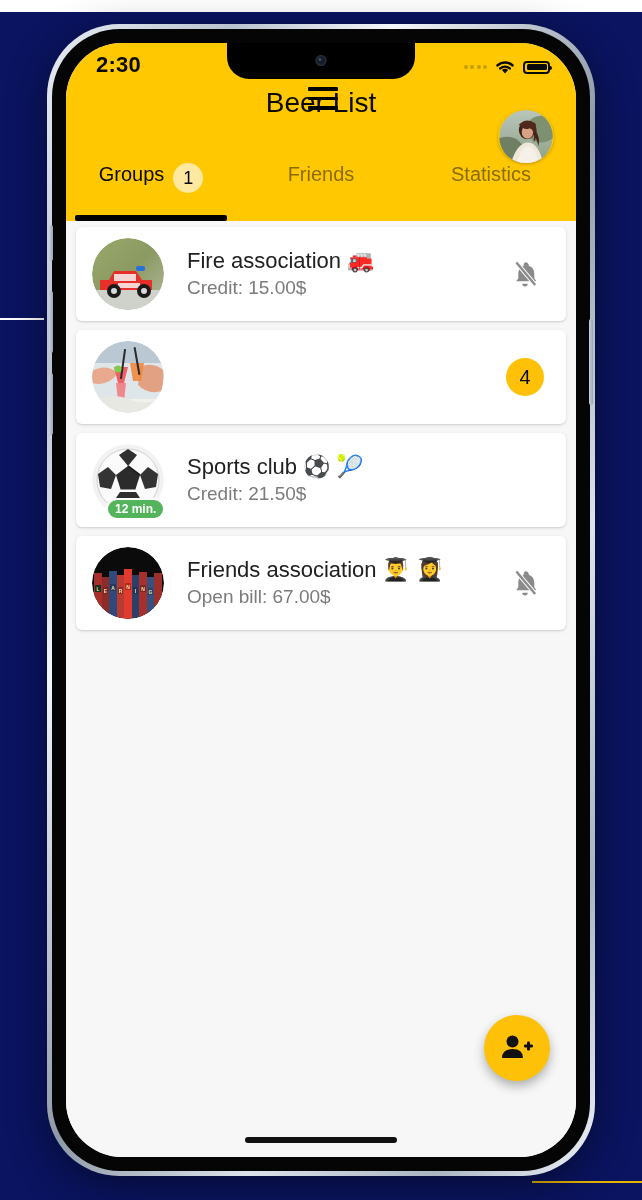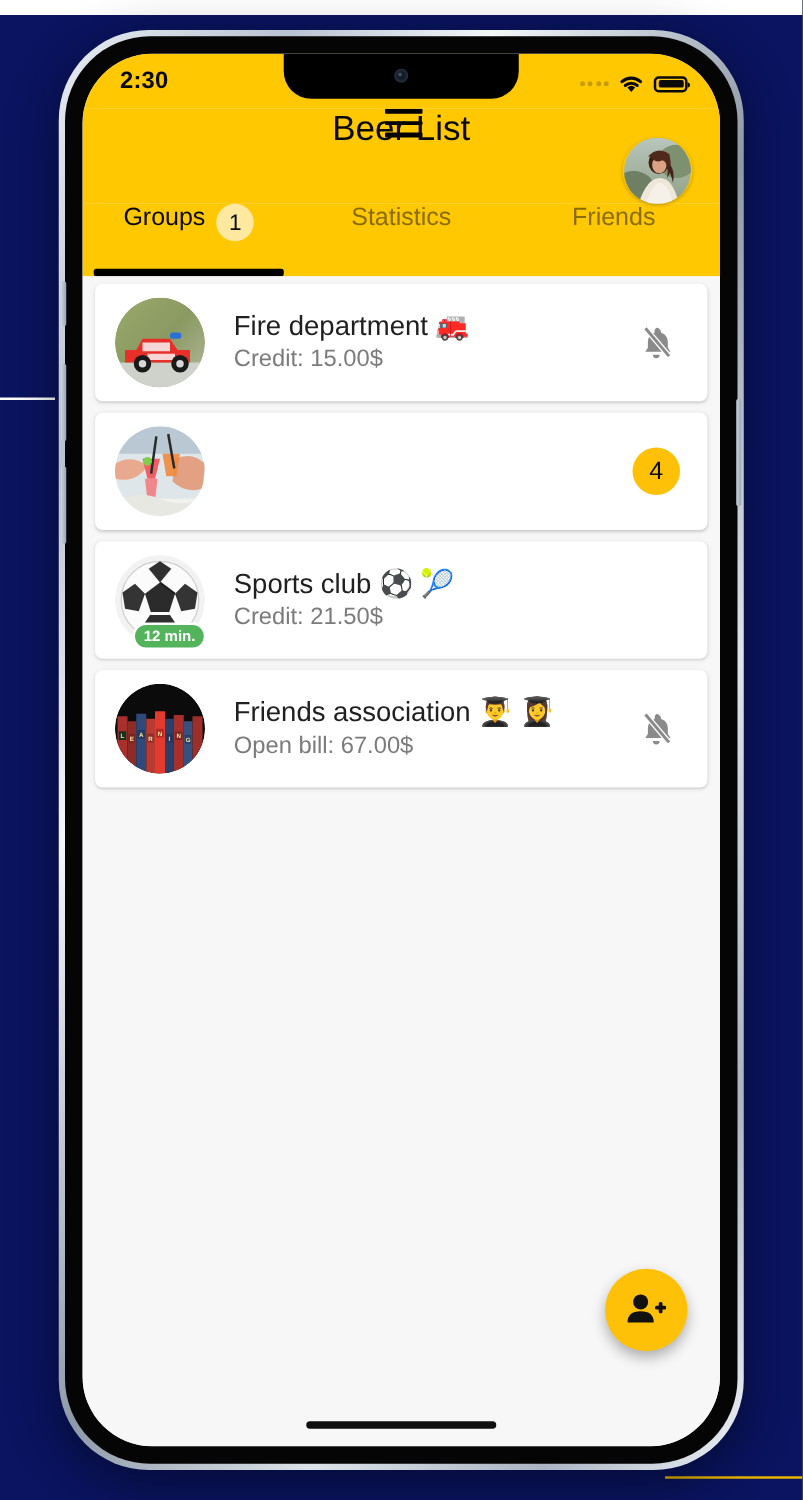--- a/index.html
+++ b/index.html
@@ -117,21 +117,21 @@
     height: 44px;
     background: #ffc800;
     display: flex;
     align-items: center;
     justify-content: space-between;
     padding: 0 26px 0 30px;
     box-sizing: border-box;
     z-index: 30;
   }
   .status-time {
-    font-size: 19px;
+    font-size: 22px;
     font-weight: bold;
     color: #0a0a0a;
     letter-spacing: 0.2px;
     margin-top: 0;
   }
   .status-right {
     display: flex;
     align-items: center;
     gap: 7px;
     margin-top: 4px;
@@ -436,24 +436,24 @@
         </div>
       </div>
 
       <div class="tabs">
         <div class="tab active">
           <span>Groups</span>
           <span class="tab-badge">1</span>
           <span class="tab-underline"></span>
         </div>
         <div class="tab">
+          <span>Friends</span>
+        </div>
+        <div class="tab">
           <span>Statistics</span>
-        </div>
-        <div class="tab">
-          <span>Friends</span>
         </div>
       </div>
 
       <div class="content">
         <div class="list">
 
           <div class="card">
             <div class="card-avatar-wrap">
               <div class="card-avatar">
                 <svg class="art" viewBox="0 0 72 72">
@@ -476,21 +476,21 @@
                     <circle cx="22" cy="53" r="7" fill="#1a1a1a"></circle>
                       <circle cx="22" cy="53" r="3" fill="#d8d8d8"></circle>
                     <circle cx="52" cy="53" r="7" fill="#1a1a1a"></circle>
                       <circle cx="52" cy="53" r="3" fill="#d8d8d8"></circle>
                     <rect x="44" y="28" width="9" height="5" rx="2" fill="#2b6fd8"></rect>
                   </g>
                 </svg>
               </div>
             </div>
             <div class="card-text">
-              <div class="card-title">Fire department 🚒</div>
+              <div class="card-title">Fire association 🚒</div>
               <div class="card-sub">Credit: 15.00$</div>
             </div>
             <div class="card-right">
               <svg width="28" height="30" viewBox="0 0 28 30">
                 <path d="M14 3.2 a3.9 3.9 0 0 1 3.9 3.9 c4 1.2 5.4 4.4 5.4 8.1 v4 l2.1 3.1 H5.2 l2.1-3.1 v-4 c0-3.7 1.4-6.9 5.4-8.1 A3.9 3.9 0 0 1 14 3.2 Z" fill="#8a8a8a"></path>
                 <path d="M11.3 24.8 h5.4 a2.7 2.7 0 0 1-5.4 0 Z" fill="#8a8a8a"></path>
                 <path d="M5.4 3.6 L24.2 25.9" stroke="#ffffff" stroke-width="4.4" fill="none"></path>
                 <path d="M5.4 3.6 L24.2 25.9" stroke="#8a8a8a" stroke-width="2.4" fill="none"></path>
               </svg>
             </div>

